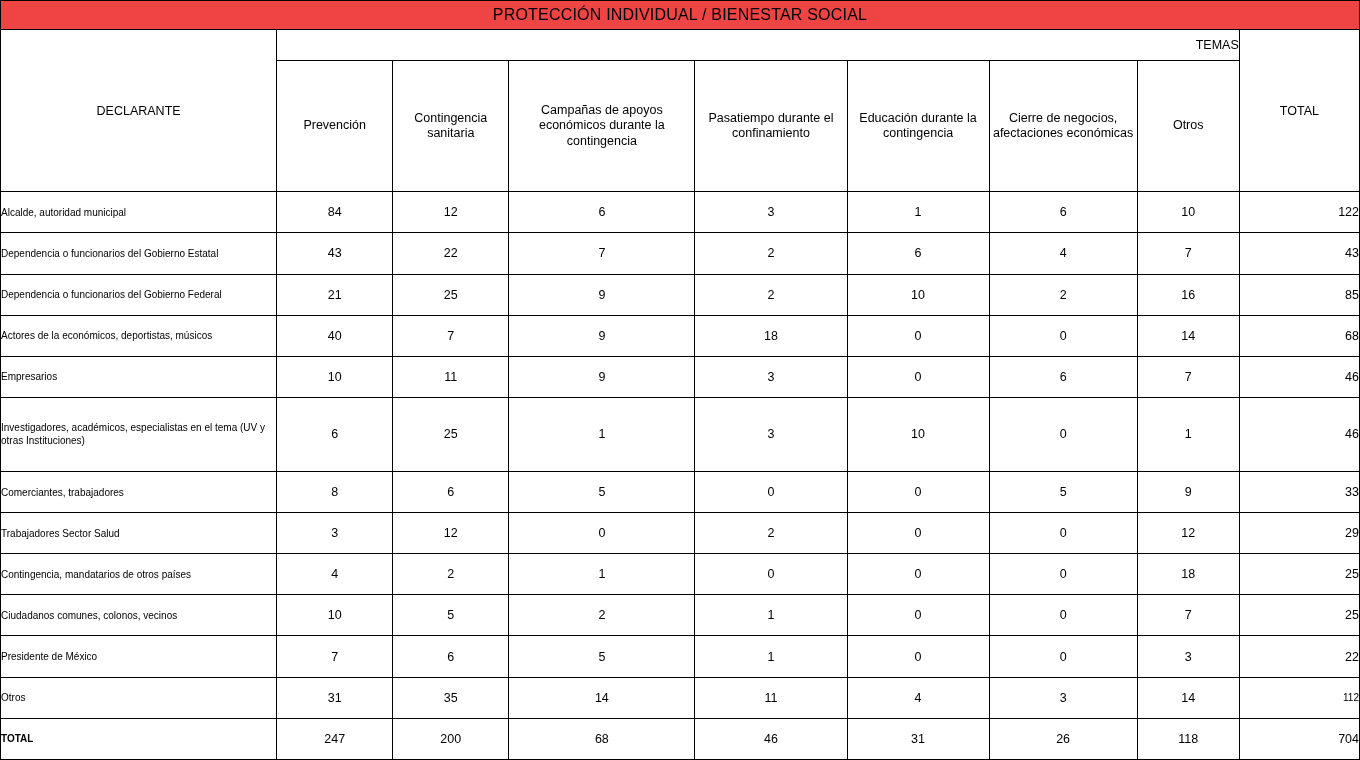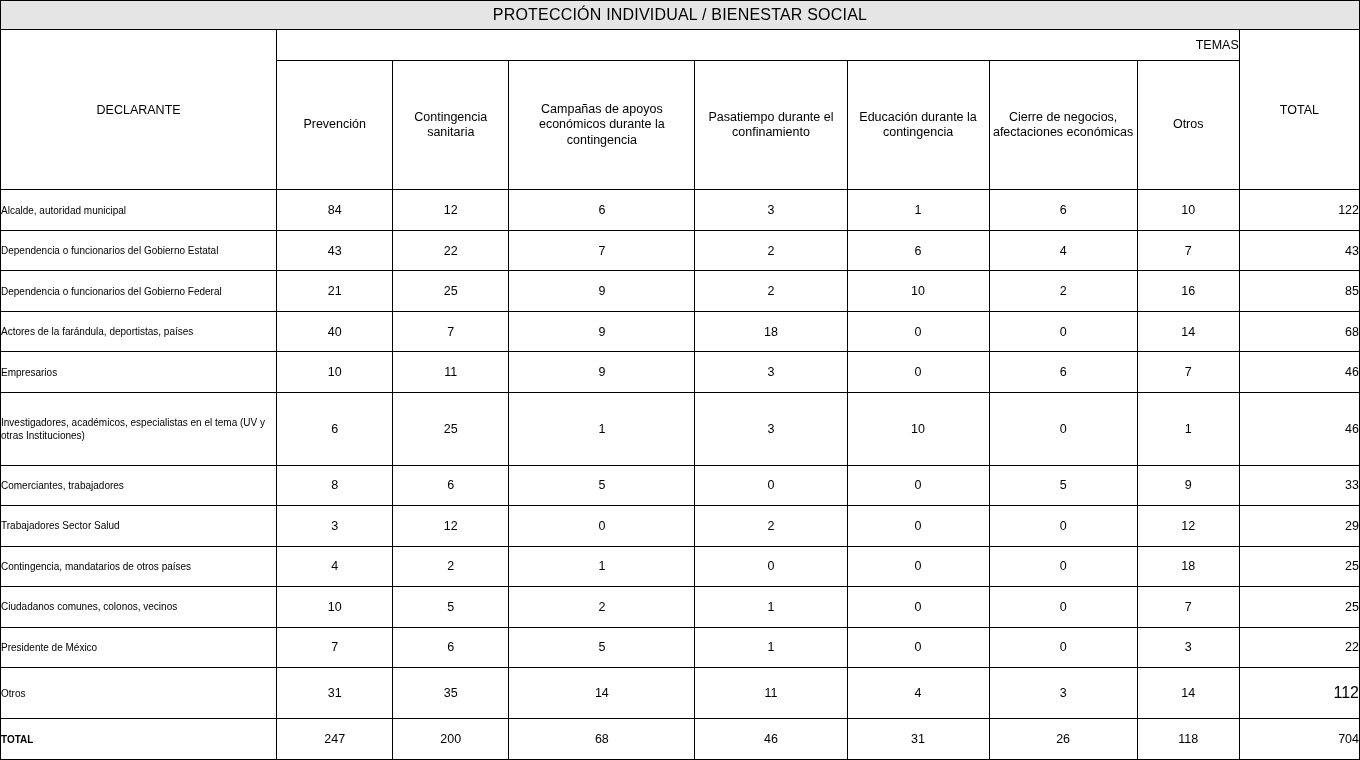--- a/index.html
+++ b/index.html
@@ -25,21 +25,21 @@
     width: 1360px;
     height: 760px;
   }
   table.grid td, table.grid th {
     border: 1px solid #000000;
     padding: 0;
     vertical-align: middle;
     font-weight: normal;
   }
   .title-cell {
-    background: #e5e5e5;
+    background: #ef4444;
     text-align: center;
     font-size: 16px;
     font-weight: bold;
     letter-spacing: 0.2px;
     height: 28px;
   }
   .temas-cell {
     text-align: right;
     font-size: 12.5px;
     font-weight: bold;
@@ -71,21 +71,21 @@
   }
   .num {
     text-align: center;
     font-size: 12.5px;
   }
   .num-total {
     text-align: right;
     font-size: 12.5px;
   }
   .small-num {
-    font-size: 16px;
+    font-size: 10px;
   }
   .total-row .row-label {
     font-weight: bold;
   }
   col.c-decl { width: 276px; }
   col.c-d1 { width: 116px; }
   col.c-d2 { width: 116px; }
   col.c-d3 { width: 186px; }
   col.c-d4 { width: 152px; }
   col.c-d5 { width: 142px; }
@@ -155,21 +155,21 @@
         <td class="num">21</td>
         <td class="num">25</td>
         <td class="num">9</td>
         <td class="num">2</td>
         <td class="num">10</td>
         <td class="num">2</td>
         <td class="num">16</td>
         <td class="num-total">85</td>
       </tr>
       <tr>
-        <td class="row-label">Actores de la farándula, deportistas, países</td>
+        <td class="row-label">Actores de la económicos, deportistas, músicos</td>
         <td class="num">40</td>
         <td class="num">7</td>
         <td class="num">9</td>
         <td class="num">18</td>
         <td class="num">0</td>
         <td class="num">0</td>
         <td class="num">14</td>
         <td class="num-total">68</td>
       </tr>
       <tr>

